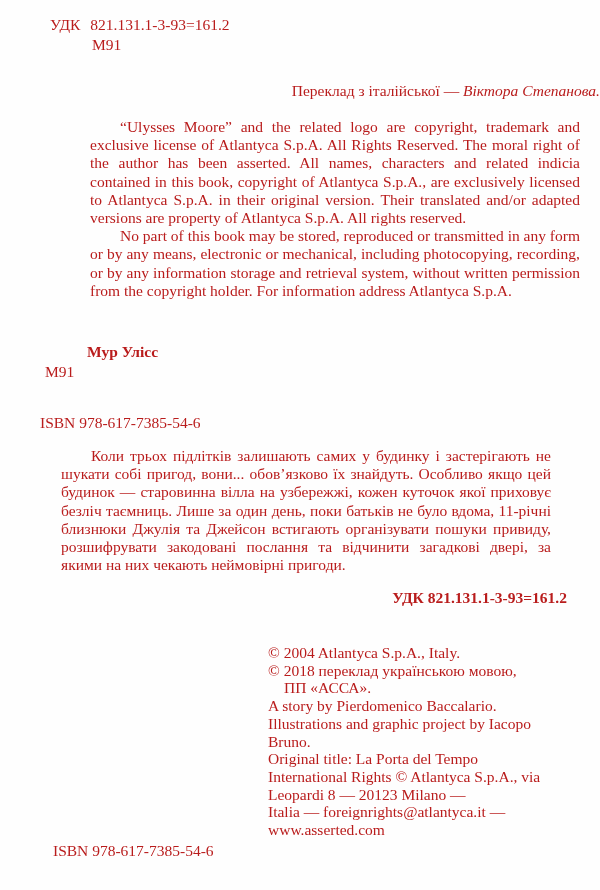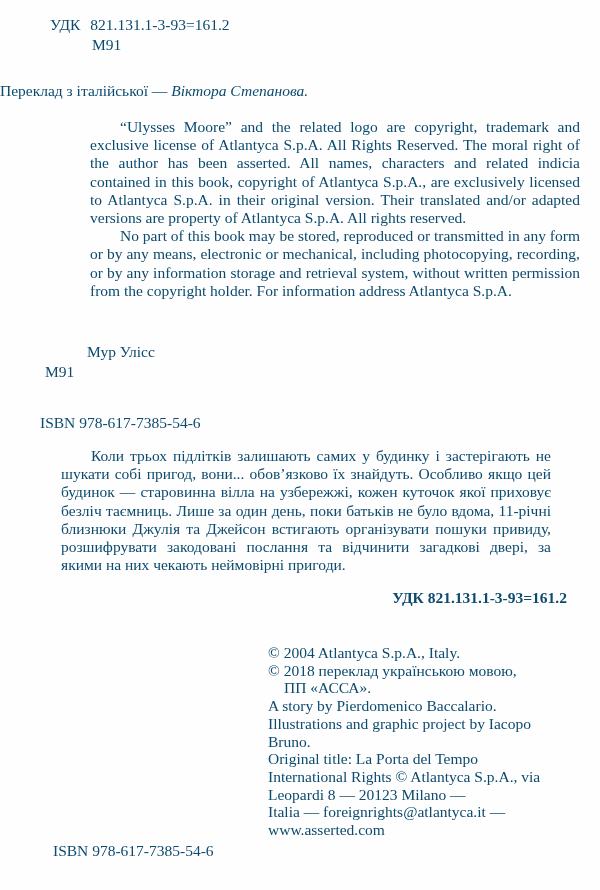--- a/index.html
+++ b/index.html
@@ -5,21 +5,21 @@
   html, body {
     margin: 0;
     padding: 0;
     background: #ffffff;
   }
   .page {
     position: relative;
     width: 600px;
     height: 890px;
     background: #fefefe;
-    color: #0c4a6e;
+    color: #b91c1c;
     font-family: "Liberation Serif", "DejaVu Serif", serif;
     font-size: 15.5px;
     line-height: 18.2px;
     overflow: hidden;
   }
   
   .udc-top {
     position: absolute;
     left: 50px;
     top: 15px;
@@ -27,41 +27,41 @@
   }
   .udc-top .udc-label { margin-right: 10px; }
   .udc-top .udc-code-row { margin-left: 42px; }
 
   
   .translation {
     position: absolute;
     left: 0;
     top: 82px;
     width: 600px;
-    text-align: left;
+    text-align: right;
   }
   .translation .credit-name { font-style: italic; }
 
   
   .rights {
     position: absolute;
     left: 78px;
     top: 118px;
     width: 490px;
     text-align: justify;
     margin-left: 12px;
   }
   .rights p { margin: 0; text-indent: 30px; }
 
   
   .catalog-author {
     position: absolute;
     left: 87px;
     top: 343px;
-    font-weight: normal;
+    font-weight: bold;
   }
   .catalog-code {
     position: absolute;
     left: 45px;
     top: 363px;
   }
   .catalog-entry {
     position: absolute;
     left: 78px;
     top: 363px;

